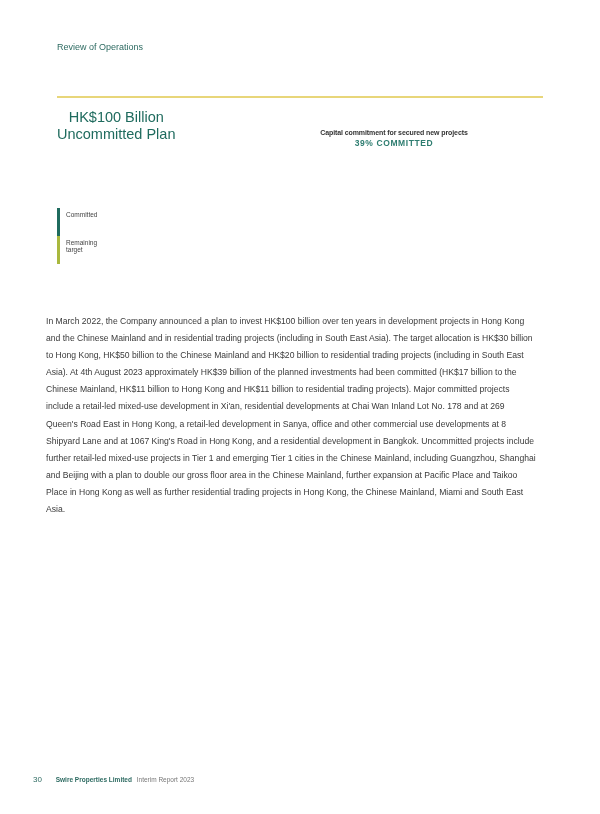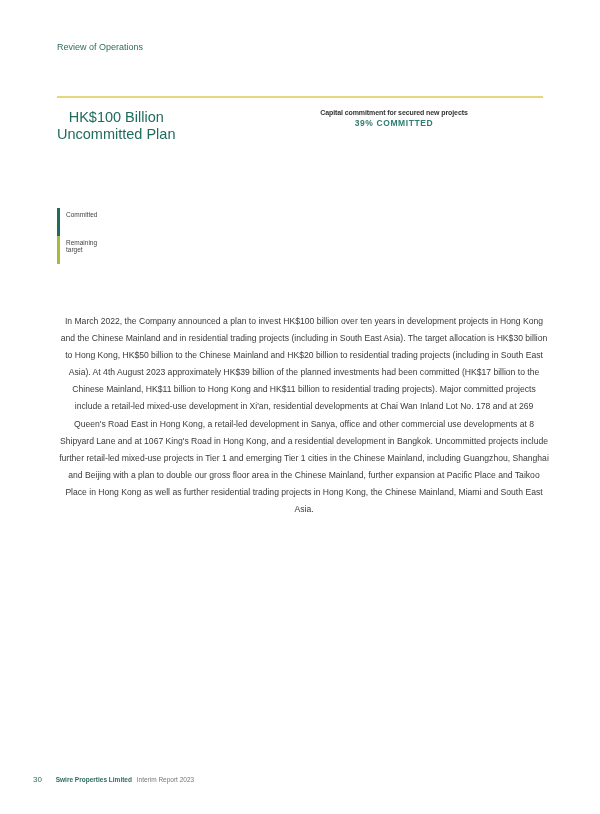--- a/index.html
+++ b/index.html
@@ -13,21 +13,21 @@
     }
     .rule {
       position: absolute; left: 57px; top: 96px; width: 486px; height: 1.5px;
       background: #e8d67a;
     }
     .title {
       position: absolute; left: 57px; top: 109px;
       font-size: 14.5px; line-height: 17px; color: #1f6b5e; text-align: center;
     }
     .chart-caption {
-      position: absolute; left: 312px; top: 109px; width: 164px;
+      position: absolute; left: 312px; top: 129px; width: 164px;
       text-align: center;
     }
     .chart-caption .cap-title {
       font-size: 7px; font-weight: bold; color: #333333; letter-spacing: -0.1px;
     }
     .chart-caption .cap-value {
       font-size: 8.5px; font-weight: bold; color: #2e7d70; letter-spacing: 0.6px;
       margin-top: 2px;
     }
     .chart-area {
@@ -35,22 +35,22 @@
     }
     .legend { position: absolute; left: 57px; top: 208px; }
     .legend-item { position: relative; height: 28px; }
     .legend-swatch {
       position: absolute; left: 0; top: 0; width: 3px; height: 28px;
     }
     .legend-label {
       position: absolute; left: 9px; top: 3px; font-size: 6.5px; color: #444444;
     }
     .body-text {
-      position: absolute; left: 59px; top: 313px; width: 490px;
-      font-size: 8.6px; line-height: 17.1px; color: #3a3a3a; text-align: center;
+      position: absolute; left: 46px; top: 313px; width: 490px;
+      font-size: 8.6px; line-height: 17.1px; color: #3a3a3a;
     }
     .footer {
       position: absolute; left: 33px; top: 775px; font-size: 6.5px; color: #555;
       white-space: nowrap;
     }
     .footer .page-num { font-size: 8px; color: #2e6b62; margin-right: 12px; }
     .footer .company { font-weight: bold; color: #2e6b62; margin-right: 3px; }
     .footer .report { color: #777; }
   </style>
 </head>

